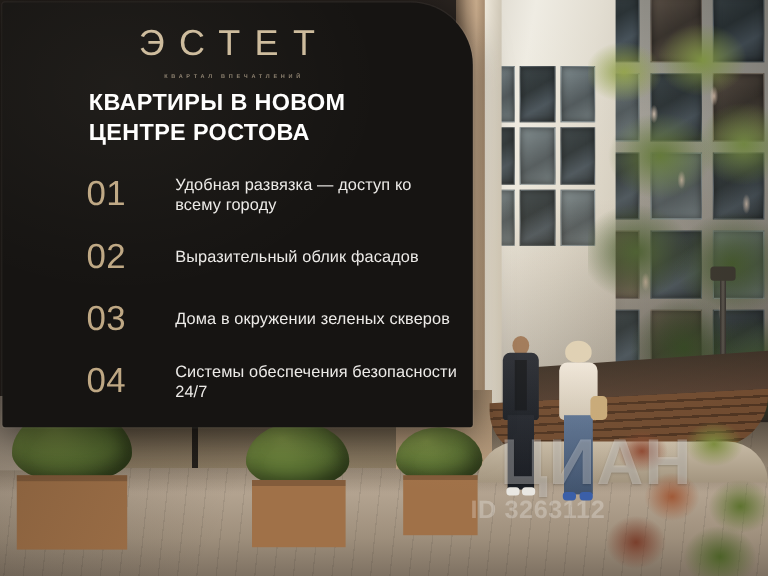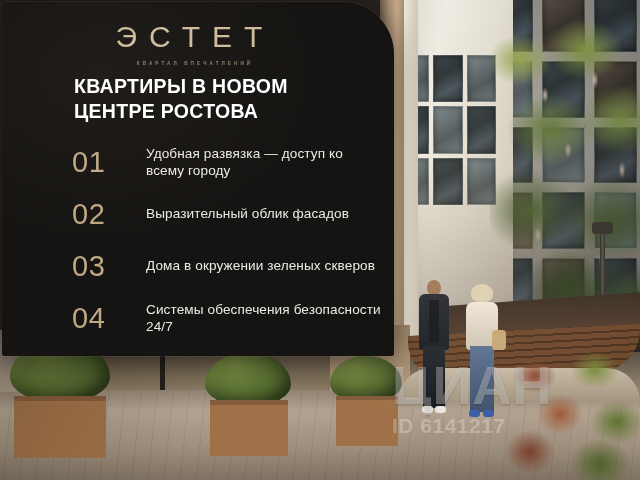--- a/index.html
+++ b/index.html
@@ -225,20 +225,21 @@
 
   
   #wm {
     position:absolute; left:392px; top:358px; width:210px; height:86px;
     pointer-events:none; user-select:none;
   }
   .wm-word {
     font-size:54px; font-weight:700; letter-spacing:1px;
     color:rgba(255,255,255,.30); line-height:1;
     text-shadow:0 1px 2px rgba(0,0,0,.18);
+    text-align:center;
   }
   .wm-id {
     margin-top:2px; font-size:21px; font-weight:700; letter-spacing:.5px;
     color:rgba(255,255,255,.26);
   }
 </style>
 </head>
 <body>
 
 <div id="photo">
@@ -376,14 +377,14 @@
     <div class="row">
       <div class="num">04</div>
       <div class="txt">Системы обеспечения безопасности 24/7</div>
     </div>
 
   </div>
 </div>
 
 <div id="wm">
   <div class="wm-word">ЦИАН</div>
-  <div class="wm-id">ID 6141217</div>
+  <div class="wm-id">ID 3263112</div>
 </div>
 
 </body></html>

